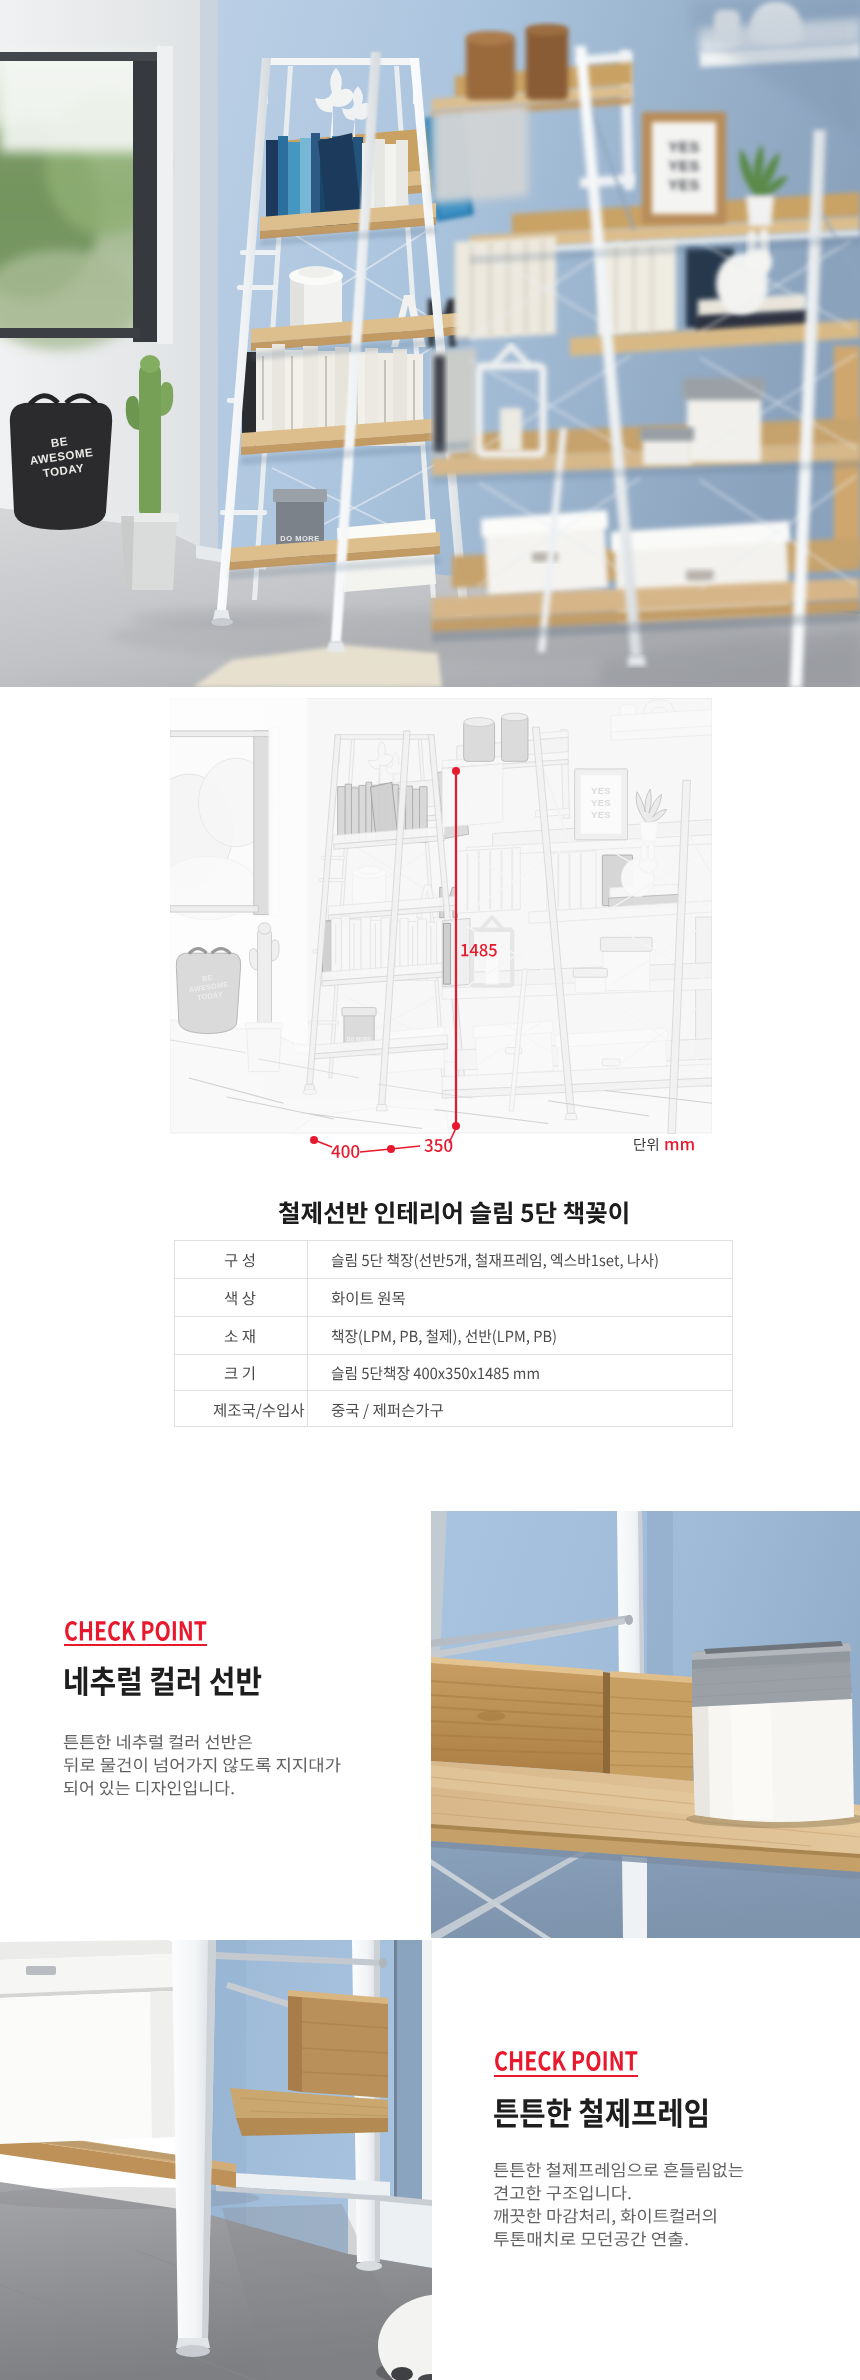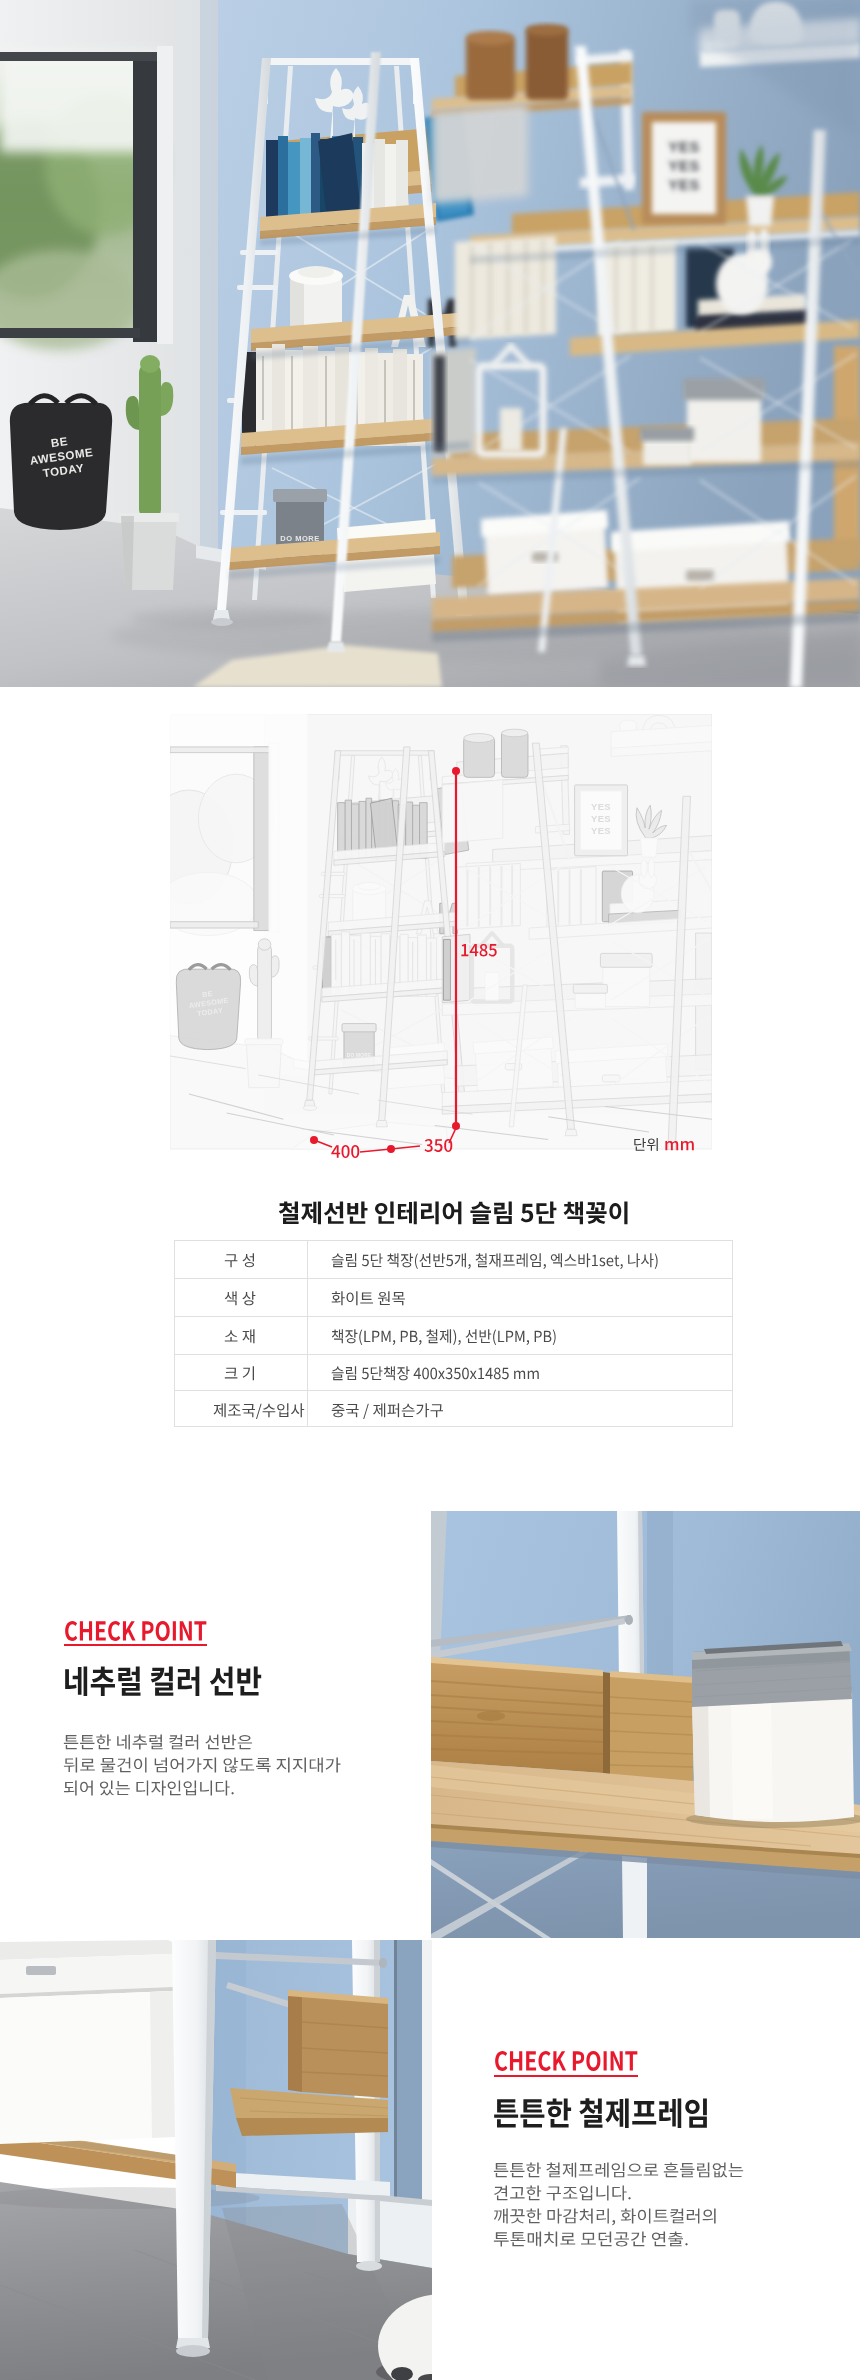--- a/index.html
+++ b/index.html
@@ -420,21 +420,21 @@
 
 <polygon points="470.0,256.0 860.0,236.0 860.0,244.0 470.0,264.0" fill="#5c7490" opacity="0.22" filter="url(#b3)"></polygon>
 
 <polygon points="432.0,476.0 860.0,460.0 860.0,468.0 432.0,484.0" fill="#5c7490" opacity="0.22" filter="url(#b3)"></polygon>
 
 <polygon points="432.0,632.0 860.0,612.0 860.0,622.0 432.0,642.0" fill="#4a5a6e" opacity="0.25" filter="url(#b3)"></polygon>
 
 <polygon points="690.0,0.0 860.0,0.0 860.0,140.0 690.0,30.0" fill="#7e94ae" opacity="0.3" filter="url(#b6)"></polygon>
 </svg></div>
 
-<div class="abs" style="left:170px;top:714px"><svg width="542" height="436" viewBox="0 0 542 436">
+<div class="abs" style="left:170px;top:698px"><svg width="542" height="436" viewBox="0 0 542 436">
 <g transform="scale(0.6302,0.6332)" stroke-linejoin="round">
 
 <rect x="150" y="0" width="710" height="630" rx="0" fill="rgb(245,245,245)" opacity="0.95" stroke="rgb(222,222,222)" stroke-width="1.3"></rect>
 
 <rect x="0" y="0" width="218" height="570" rx="0" fill="rgb(253,253,253)" opacity="0.95" stroke="rgb(248,248,248)" stroke-width="1.3"></rect>
 
 <rect x="0" y="52" width="160" height="286" rx="0" fill="rgb(250,250,250)" opacity="0.95" stroke="rgb(238,238,238)" stroke-width="1.3"></rect>
 
 <ellipse cx="30" cy="210" rx="70" ry="90" fill="rgb(243,243,243)" opacity="0.95" stroke="rgb(215,215,215)" stroke-width="1.3"></ellipse>
 

